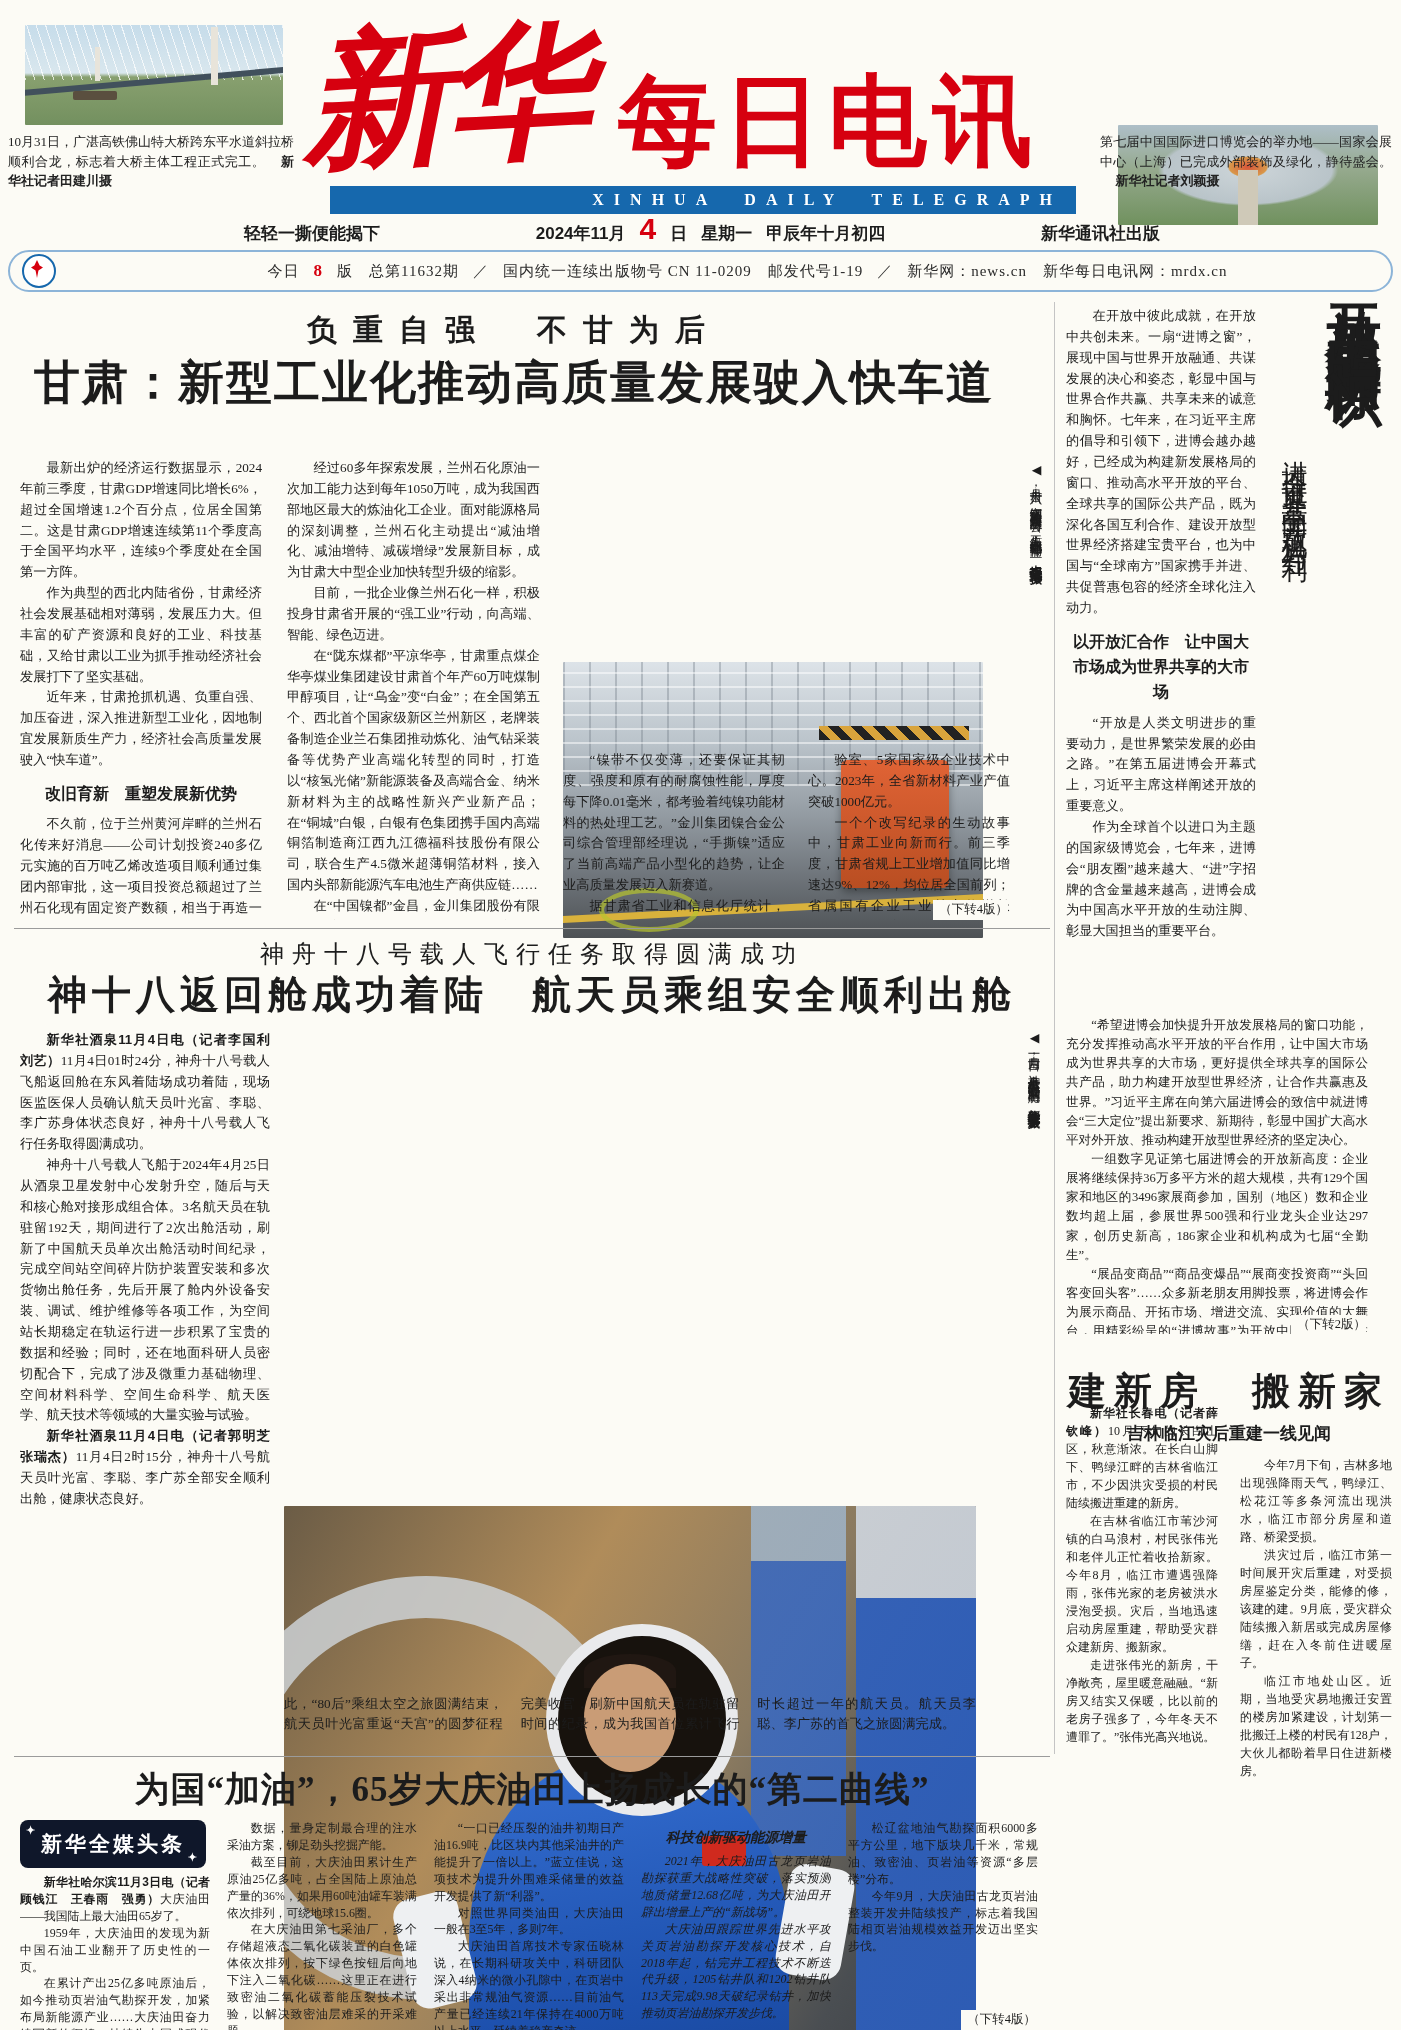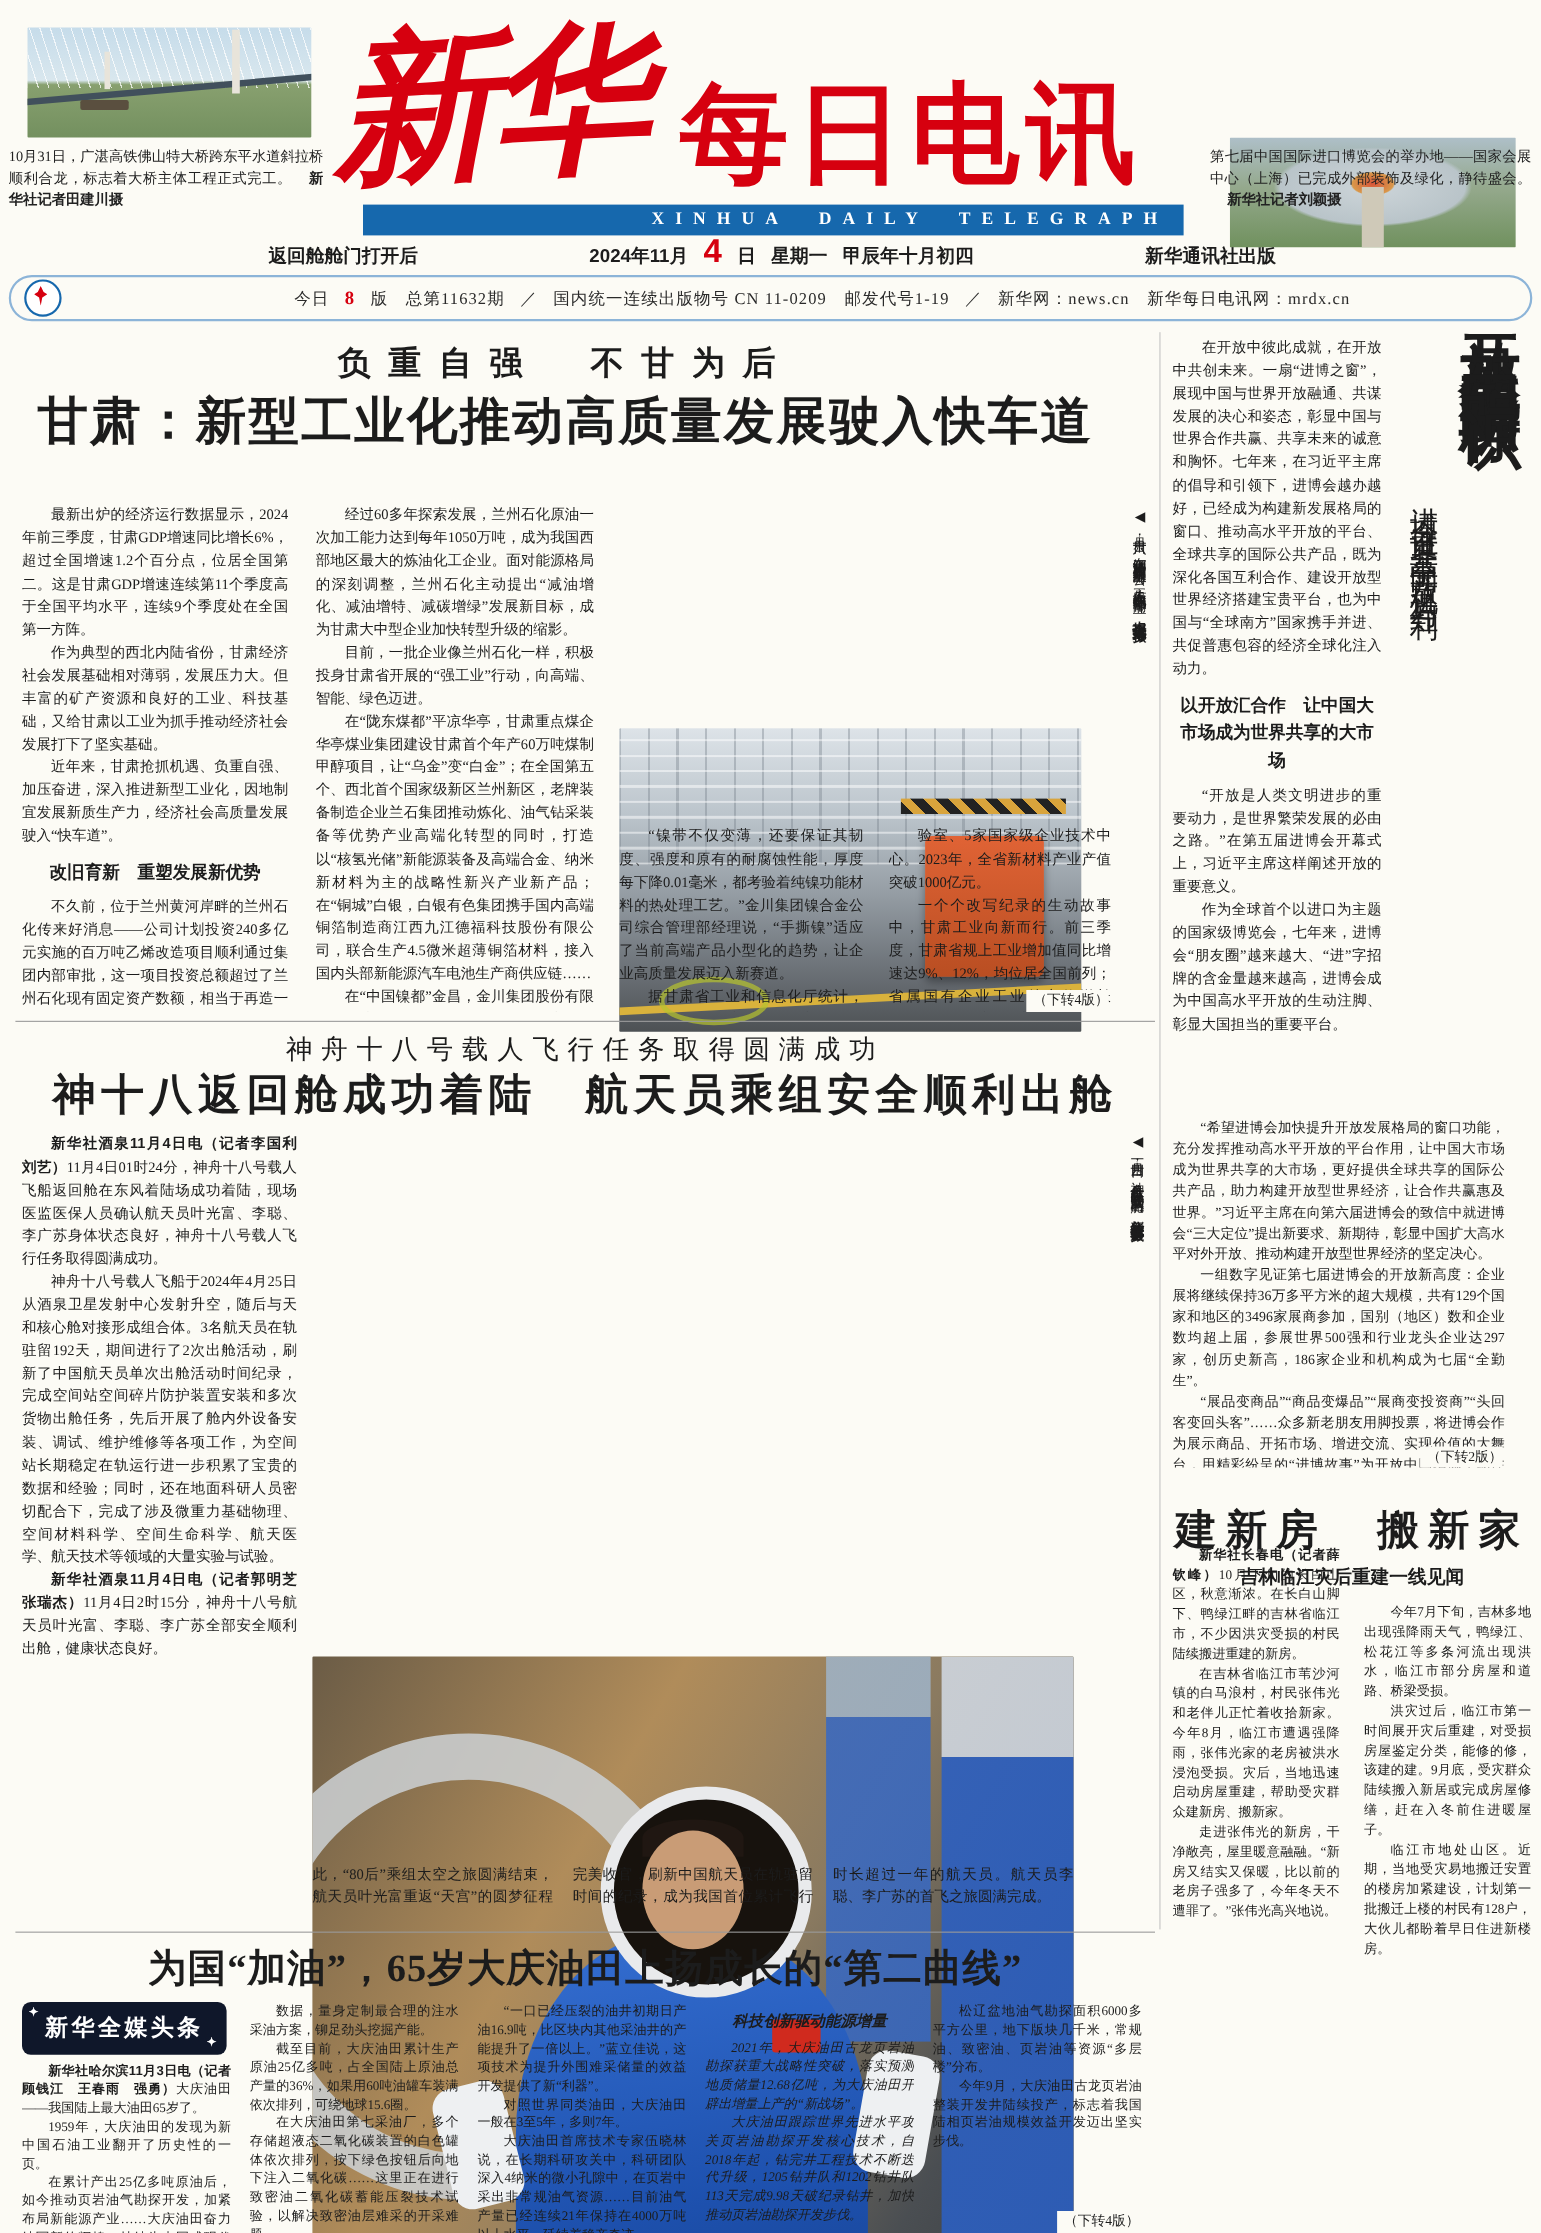--- a/index.html
+++ b/index.html
@@ -95,21 +95,21 @@
 </div>
 <div class="abs cap" style="left:8px;top:132px;width:286px;height:80px;">
   <span>10月31日，广湛高铁佛山特大桥跨东平水道斜拉桥顺利合龙，标志着大桥主体工程正式完工。</span><b class="credit">新华社记者田建川摄</b>
 </div>
 
 <div class="abs script" style="left:302px;top:20px;width:330px;">新华</div>
 <div class="abs mast-rest" style="left:618px;top:56px;width:470px;">每日电讯</div>
 <div class="abs blue-bar" style="left:330px;top:186px;width:732px;height:28px;">XINHUA DAILY TELEGRAPH</div>
 
 <div class="abs dateline" style="left:244px;top:219px;width:916px;height:28px;">
-  <span>返回舱舱门打开后</span>
+  <span>轻轻一撕便能揭下</span>
   <span class="mid">
     <span>2024年11月</span>
     <span class="day">4</span>
     <span>日</span>
     <span>星期一</span>
     <span>甲辰年十月初四</span>
   </span>
   <span>新华通讯社出版</span>
 </div>
 

